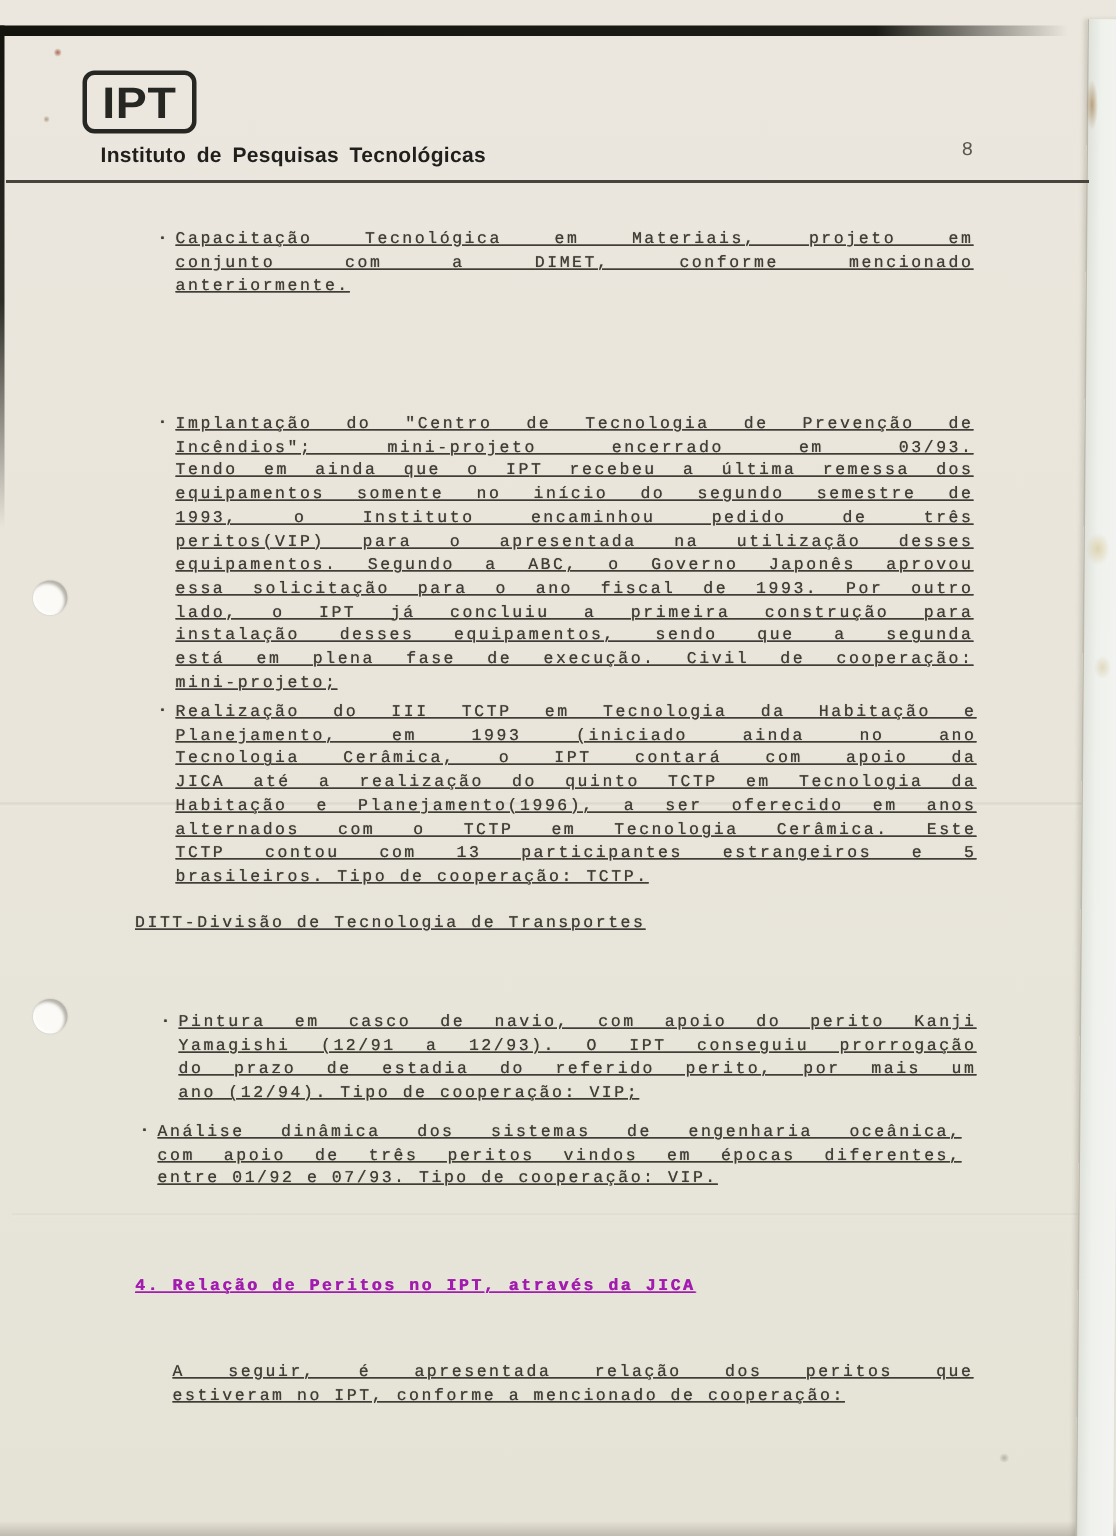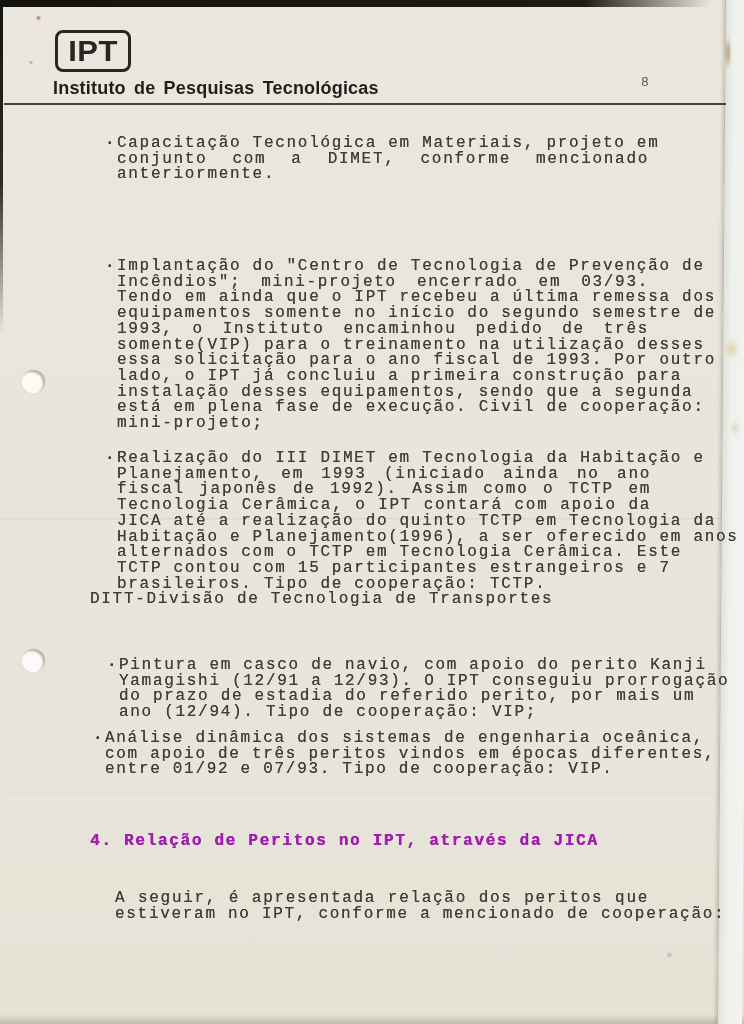--- a/index.html
+++ b/index.html
@@ -1,21 +1,21 @@
 <!DOCTYPE html>
 <html><head>
 <meta charset="utf-8">
 <style>
   html,body{margin:0;padding:0;}
   body{
     width:744px;height:1024px;overflow:hidden;position:relative;
     background:linear-gradient(180deg,#ebe7de 0%,#e9e5db 40%,#e7e4d9 75%,#e5e2d6 100%);
     font-family:"Liberation Sans", sans-serif;
   }
-  .scan{position:absolute;inset:0;}
+  .scan{position:absolute;inset:0;margin-top:17px;}
   
   .right-strip{
     position:absolute;top:-4px;right:-6px;width:24px;height:1040px;
     background:linear-gradient(90deg,#dfe1da 0%,#eff1ed 35%,#f3f4f1 100%);
     border-left:1px solid #bdb9ac;
     box-shadow:-2px 0 3px rgba(120,115,100,0.25);
     transform:rotate(0.45deg);transform-origin:top right;
     z-index:3;
   }
   .edge-top{
@@ -68,39 +68,39 @@
     position:absolute;left:55px;top:30px;width:70px;height:36px;z-index:7;
     border:3px solid #262622;border-radius:8px;
     display:flex;align-items:center;justify-content:center;
   }
   .logo-box span{
     font-family:"Liberation Sans", sans-serif;font-weight:bold;
     font-size:31px;letter-spacing:0.5px;color:#262622;line-height:1;
     transform:scaleY(0.95);
   }
   .inst{
-    position:absolute;left:53px;top:78px;z-index:7;
+    position:absolute;left:67px;top:78px;z-index:7;
     font-family:"Liberation Sans", sans-serif;font-weight:bold;
-    font-size:18px;color:#201f1c;letter-spacing:0.2px;word-spacing:3px;
+    font-size:14px;color:#201f1c;letter-spacing:0.2px;word-spacing:3px;
   }
   .pagenum{
     position:absolute;left:641px;top:75px;z-index:7;
     font-family:"Liberation Mono","DejaVu Sans Mono",monospace;
     font-size:13px;color:#5c5850;
   }
   .rule{
     position:absolute;left:4px;top:103px;width:722px;height:2px;z-index:7;
     background:#46443c;
   }
   
   .block{
     position:absolute;z-index:7;
     font-family:"Liberation Mono","DejaVu Sans Mono",monospace;
-    font-size:16px;line-height:15.7px;letter-spacing:1.7px;
-    color:#403d36;text-shadow:0 0 0.5px rgba(64,61,54,0.85);
+    font-size:11px;line-height:15.7px;letter-spacing:1.7px;
+    color:#403d36;text-shadow:0 0 0.5px rgba(64,61,54,0.85);text-decoration:underline;
   }
   .bullet::before{
     content:".";position:absolute;left:-12px;top:-3px;
     font-weight:bold;
   }
   .tline{text-align:justify;text-align-last:justify;white-space:nowrap;}
   .tline.last{text-align-last:auto;white-space:nowrap;}
   .hd{white-space:nowrap;}
   .bold{font-weight:bold;color:#a21caf;text-shadow:0.4px 0 0 currentColor;}
 </style>
@@ -139,37 +139,37 @@
       <div class="tline last">anteriormente.</div>
     </div>
 
 
   <div class="block bullet" style="top:259px;left:117px;width:532px;">
       <div class="tline">Implantação do "Centro de Tecnologia de Prevenção de</div>
       <div class="tline">Incêndios"; mini-projeto encerrado em 03/93.</div>
       <div class="tline">Tendo em ainda que o IPT recebeu a última remessa dos</div>
       <div class="tline">equipamentos somente no início do segundo semestre de</div>
       <div class="tline">1993, o Instituto encaminhou pedido de três</div>
-      <div class="tline">somente(VIP) para o treinamento na utilização desses</div>
+      <div class="tline">peritos(VIP) para o apresentada na utilização desses</div>
+      <div class="tline">equipamentos. Segundo a ABC, o Governo Japonês aprovou</div>
       <div class="tline">essa solicitação para o ano fiscal de 1993. Por outro</div>
       <div class="tline">lado, o IPT já concluiu a primeira construção para</div>
       <div class="tline">instalação desses equipamentos, sendo que a segunda</div>
       <div class="tline">está em plena fase de execução. Civil de cooperação:</div>
       <div class="tline last">mini-projeto;</div>
     </div>
 
   <div class="block bullet" style="top:451px;left:117px;width:534px;">
-      <div class="tline">Realização do III DIMET em Tecnologia da Habitação e</div>
+      <div class="tline">Realização do III TCTP em Tecnologia da Habitação e</div>
       <div class="tline">Planejamento, em 1993 (iniciado ainda no ano</div>
-      <div class="tline">fiscal japonês de 1992). Assim como o TCTP em</div>
       <div class="tline">Tecnologia Cerâmica, o IPT contará com apoio da</div>
       <div class="tline">JICA até a realização do quinto TCTP em Tecnologia da</div>
       <div class="tline">Habitação e Planejamento(1996), a ser oferecido em anos</div>
       <div class="tline">alternados com o TCTP em Tecnologia Cerâmica. Este</div>
-      <div class="tline">TCTP contou com 15 participantes estrangeiros e 7</div>
+      <div class="tline">TCTP contou com 13 participantes estrangeiros e 5</div>
       <div class="tline last">brasileiros. Tipo de cooperação: TCTP.</div>
     </div>
 
   <div class="block hd" style="top:592px;left:90px;">DITT-Divisão de Tecnologia de Transportes</div>
 
   <div class="block bullet" style="top:658px;left:119px;width:532px;">
       <div class="tline">Pintura em casco de navio, com apoio do perito Kanji</div>
       <div class="tline">Yamagishi (12/91 a 12/93). O IPT conseguiu prorrogação</div>
       <div class="tline">do prazo de estadia do referido perito, por mais um</div>
       <div class="tline last">ano (12/94). Tipo de cooperação: VIP;</div>

